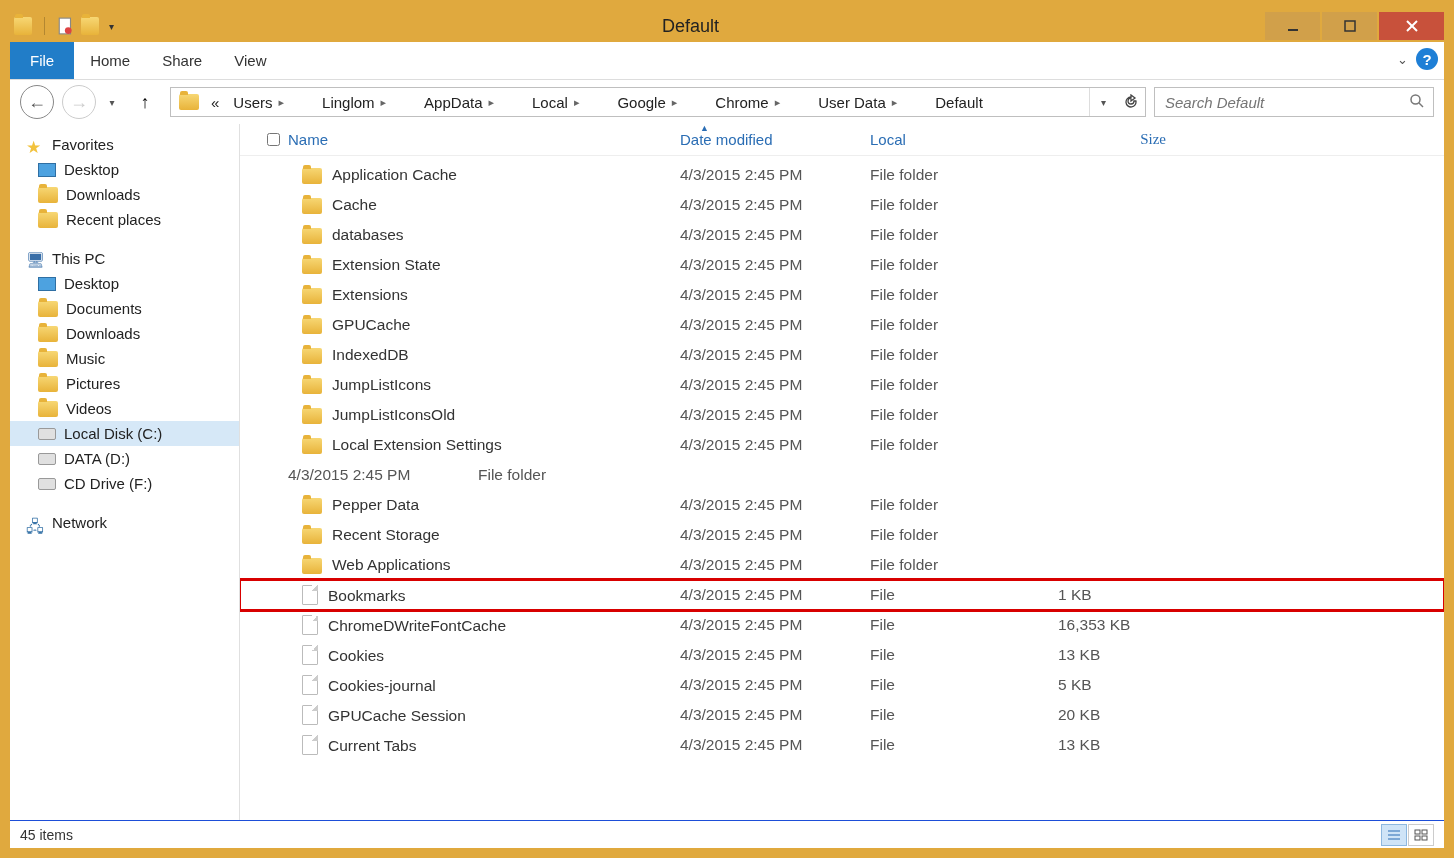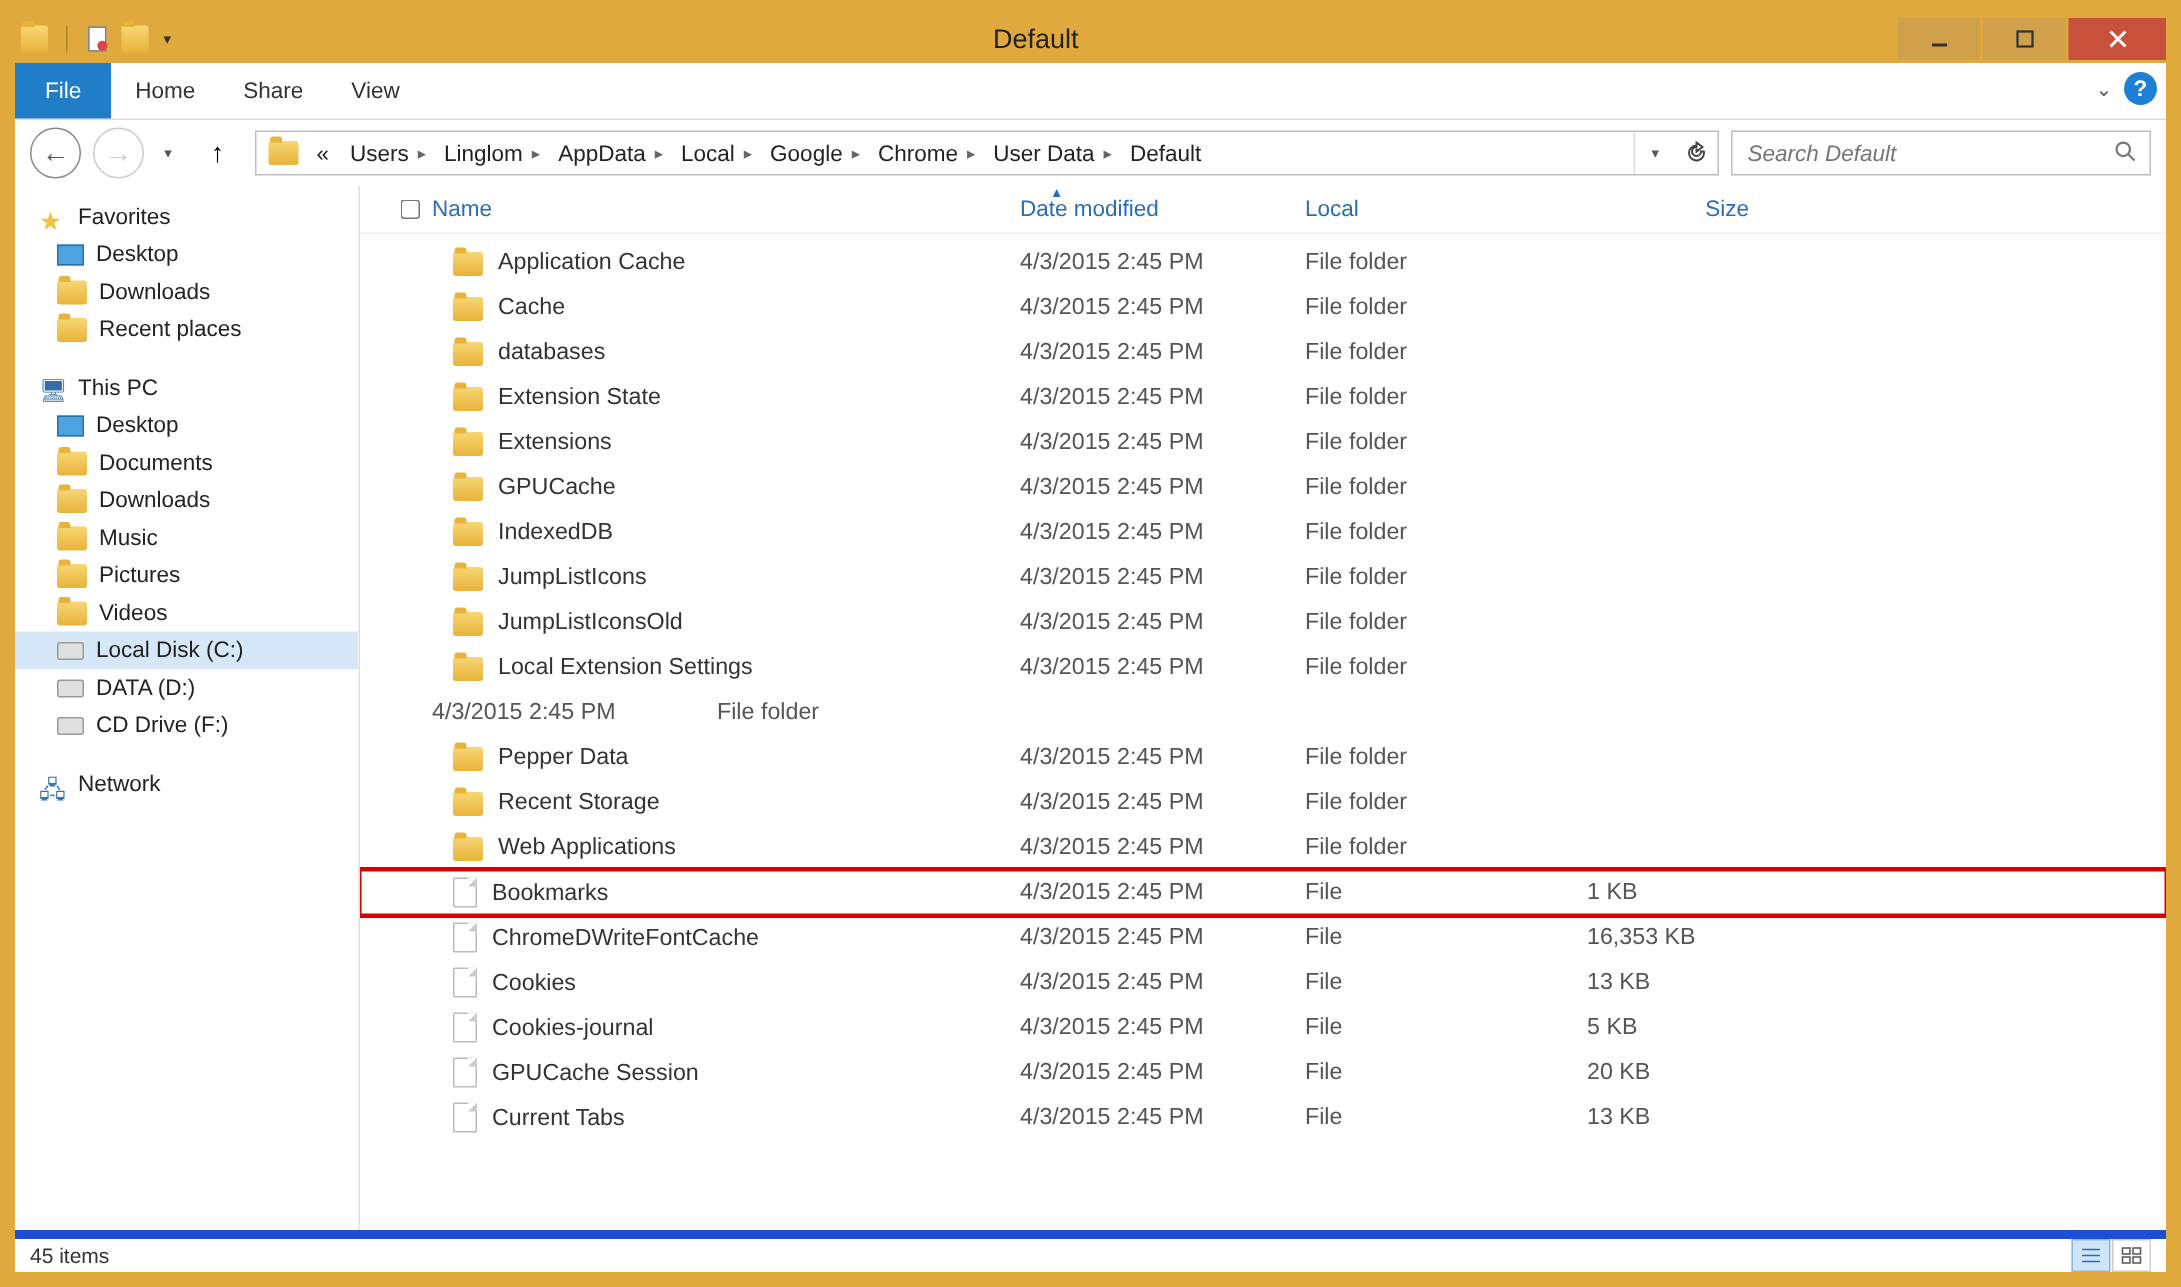--- a/index.html
+++ b/index.html
@@ -197,21 +197,21 @@
     height: 32px;
     border-bottom: 1px solid #eee;
     color: #2a6db4;
     font-size: 15px;
     padding-left: 18px;
   }
   .col-check { width: 30px; display: flex; align-items: center; justify-content: center; }
   .col-name { width: 392px; display: flex; align-items: center; gap: 6px; }
   .col-date { width: 190px; }
   .col-type { width: 188px; }
-  .col-size { width: 120px; text-align: right; padding-right: 12px; }
+  .col-size { width: 120px; text-align: right; padding-right: 12px; font-family: Liberation Serif, serif; }
   .cols .col-check input { margin: 0; }
   .sort-ind {
     position: absolute;
     left: 460px;
     top: -1px;
     color: #2a6db4;
     font-size: 9px;
   }
   .rows {
     flex: 1;
@@ -233,21 +233,21 @@
   .r-type { width: 188px; color: #555; }
   .r-size { width: 120px; text-align: left; padding-right: 12px; color: #555; }
   
   .rows::-webkit-scrollbar { width: 17px; }
   .rows::-webkit-scrollbar-track { background: #f0f0f0; }
   .rows::-webkit-scrollbar-thumb { background: #c2c2c2; }
   .rows::-webkit-scrollbar-button { background: #f0f0f0; height: 17px; }
   
   .statusbar {
     height: 28px;
-    border-top: 6px solid #1d4ed8;
+    border-top: 1px solid #1d4ed8;
     display: flex;
     align-items: center;
     padding: 0 10px;
     font-size: 14px;
     color: #333;
     justify-content: space-between;
     background: #fff;
   }
   .view-toggles { display: flex; gap: 1px; }
   .vt {
@@ -370,21 +370,21 @@
     <div class="navbtn" style="width:16px;">
         <span style="font-size:10px;color:#555;">▾</span>
       </div>
     <div class="navbtn">
         <span class="arrow">↑</span>
       </div>
 
     <div class="address">
       <span class="ic ic-folder" style="margin:0 4px;"></span>
       <span class="crumb">«</span>
-      <div id="crumbs" style="display:flex;align-items:flex-end;">
+      <div id="crumbs" style="display:flex;align-items:flex-end;gap:26px;">
           <span class="crumb">
             <span>Users</span> 
             <span class="chev">▸</span>
           </span>
           <span class="crumb">
             <span>Linglom</span> 
             <span class="chev">▸</span>
           </span>
           <span class="crumb">
             <span>AppData</span> 

